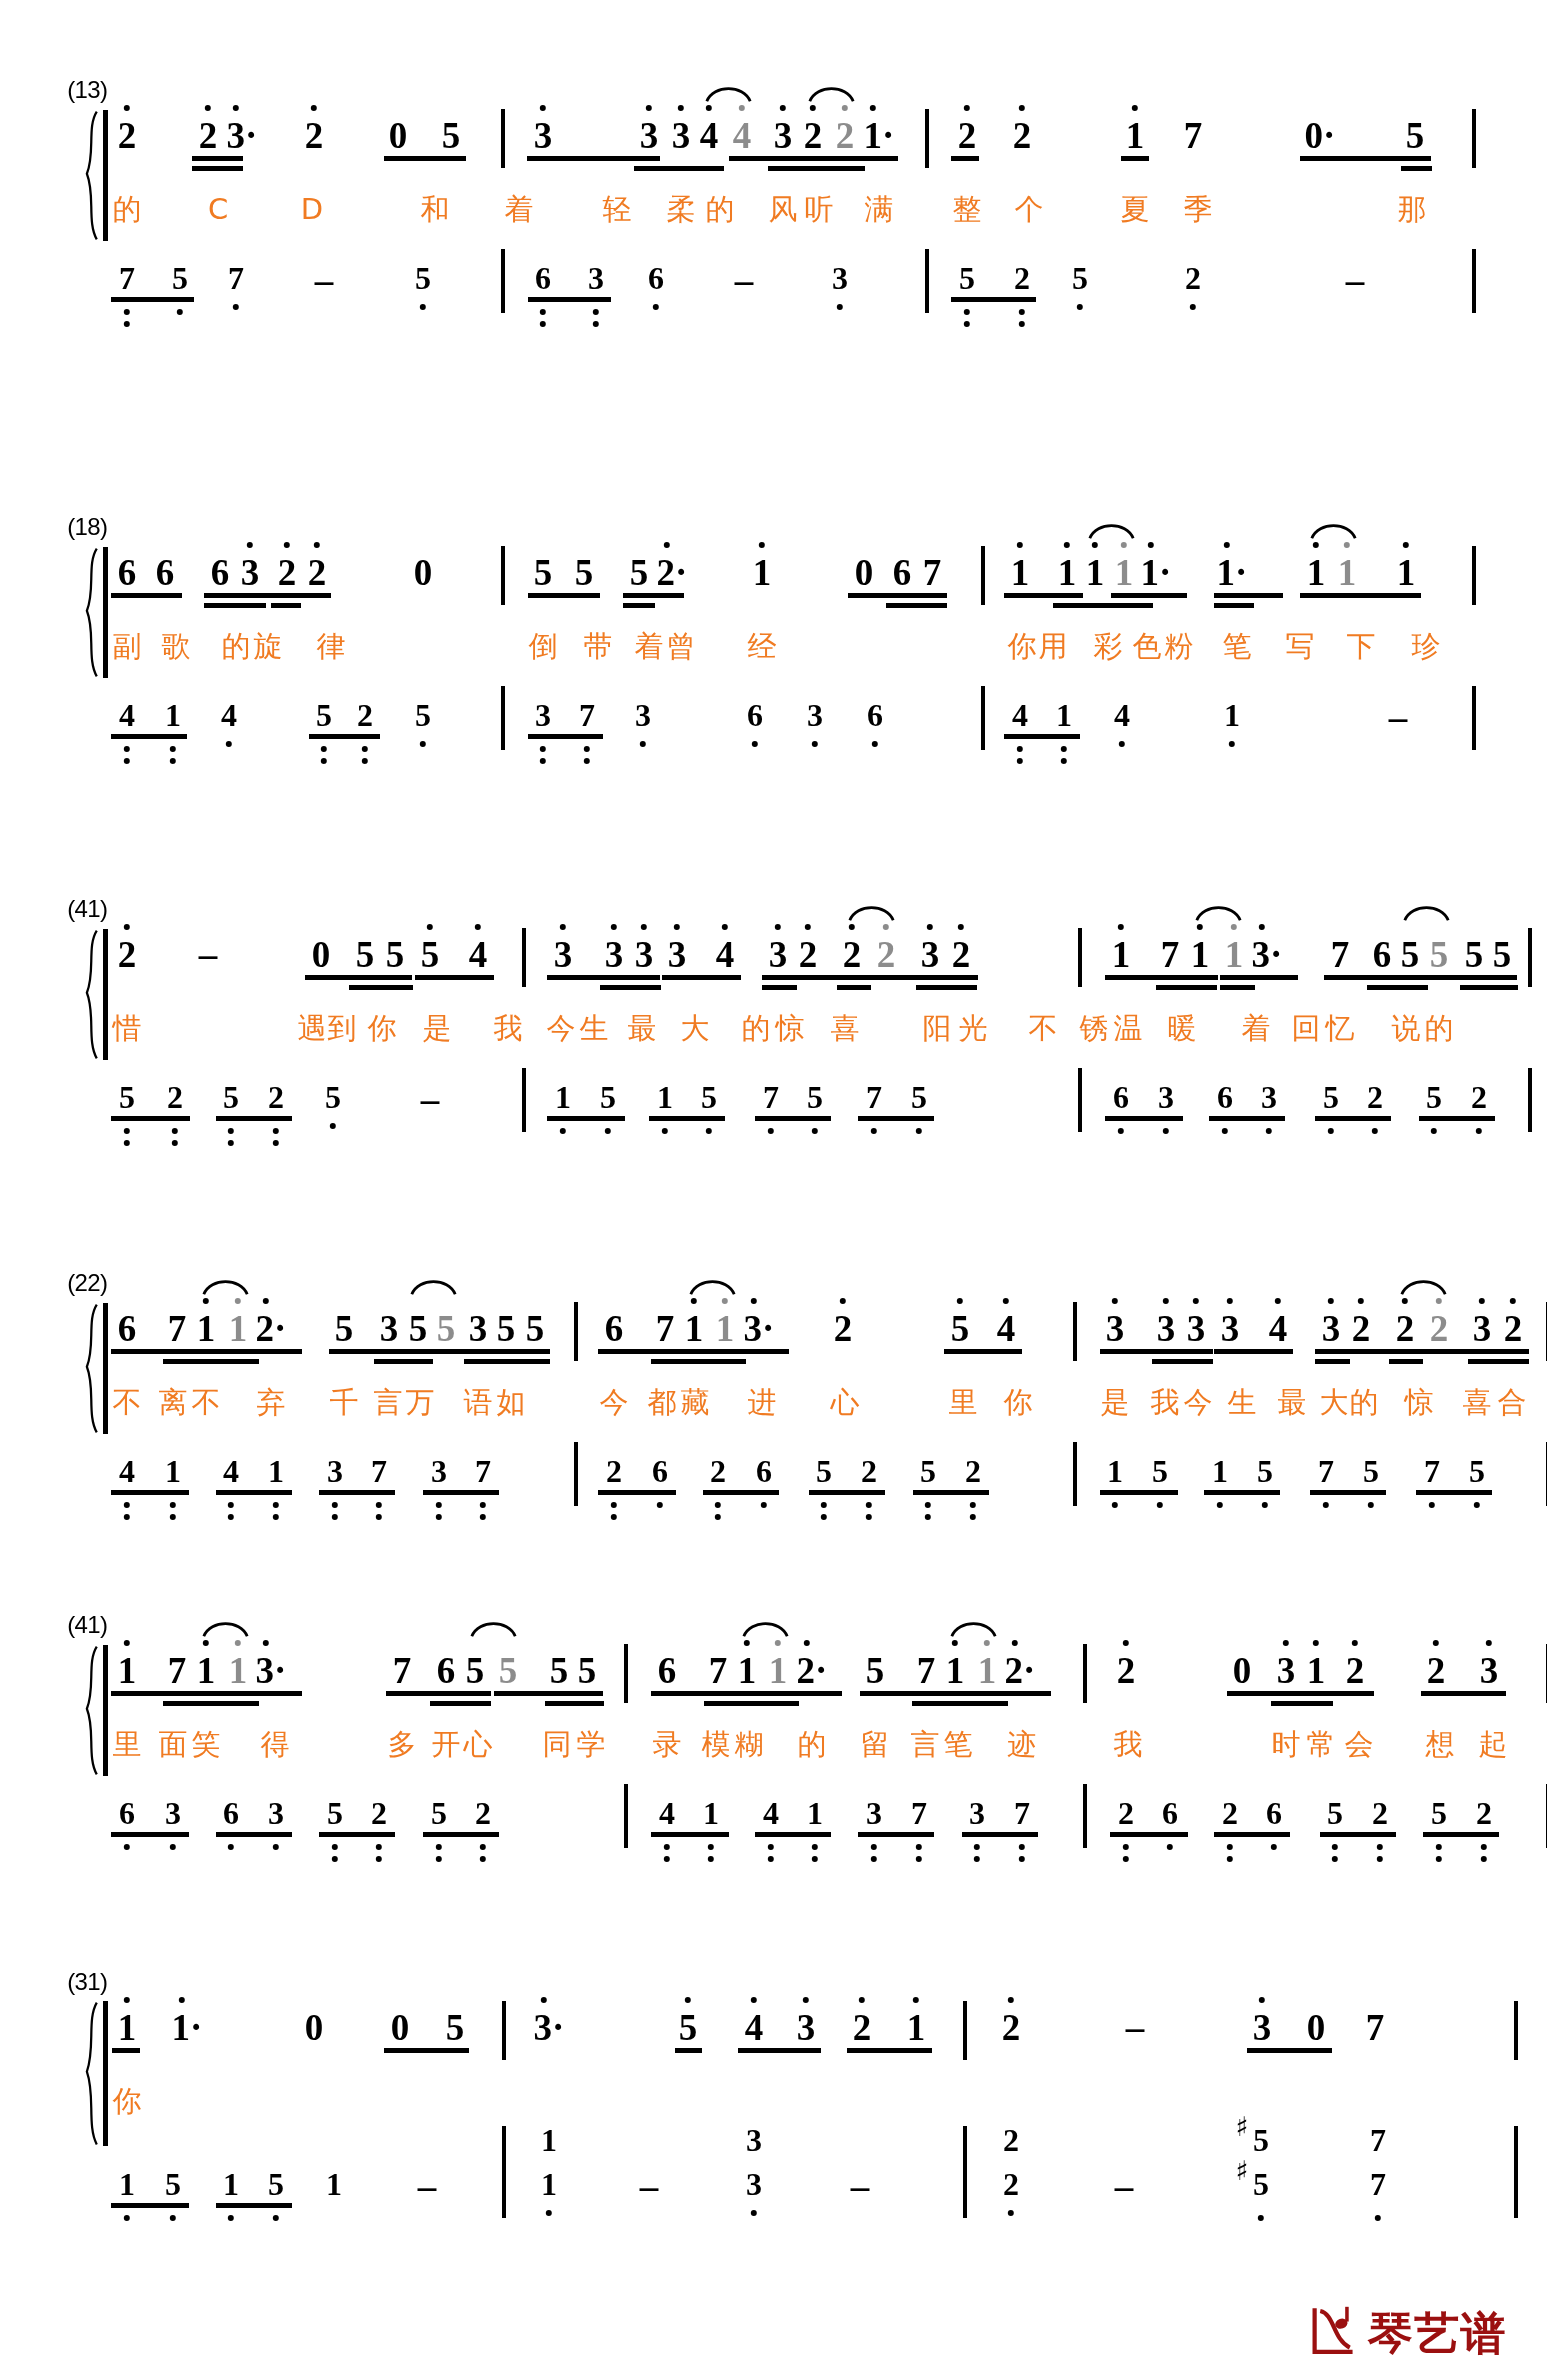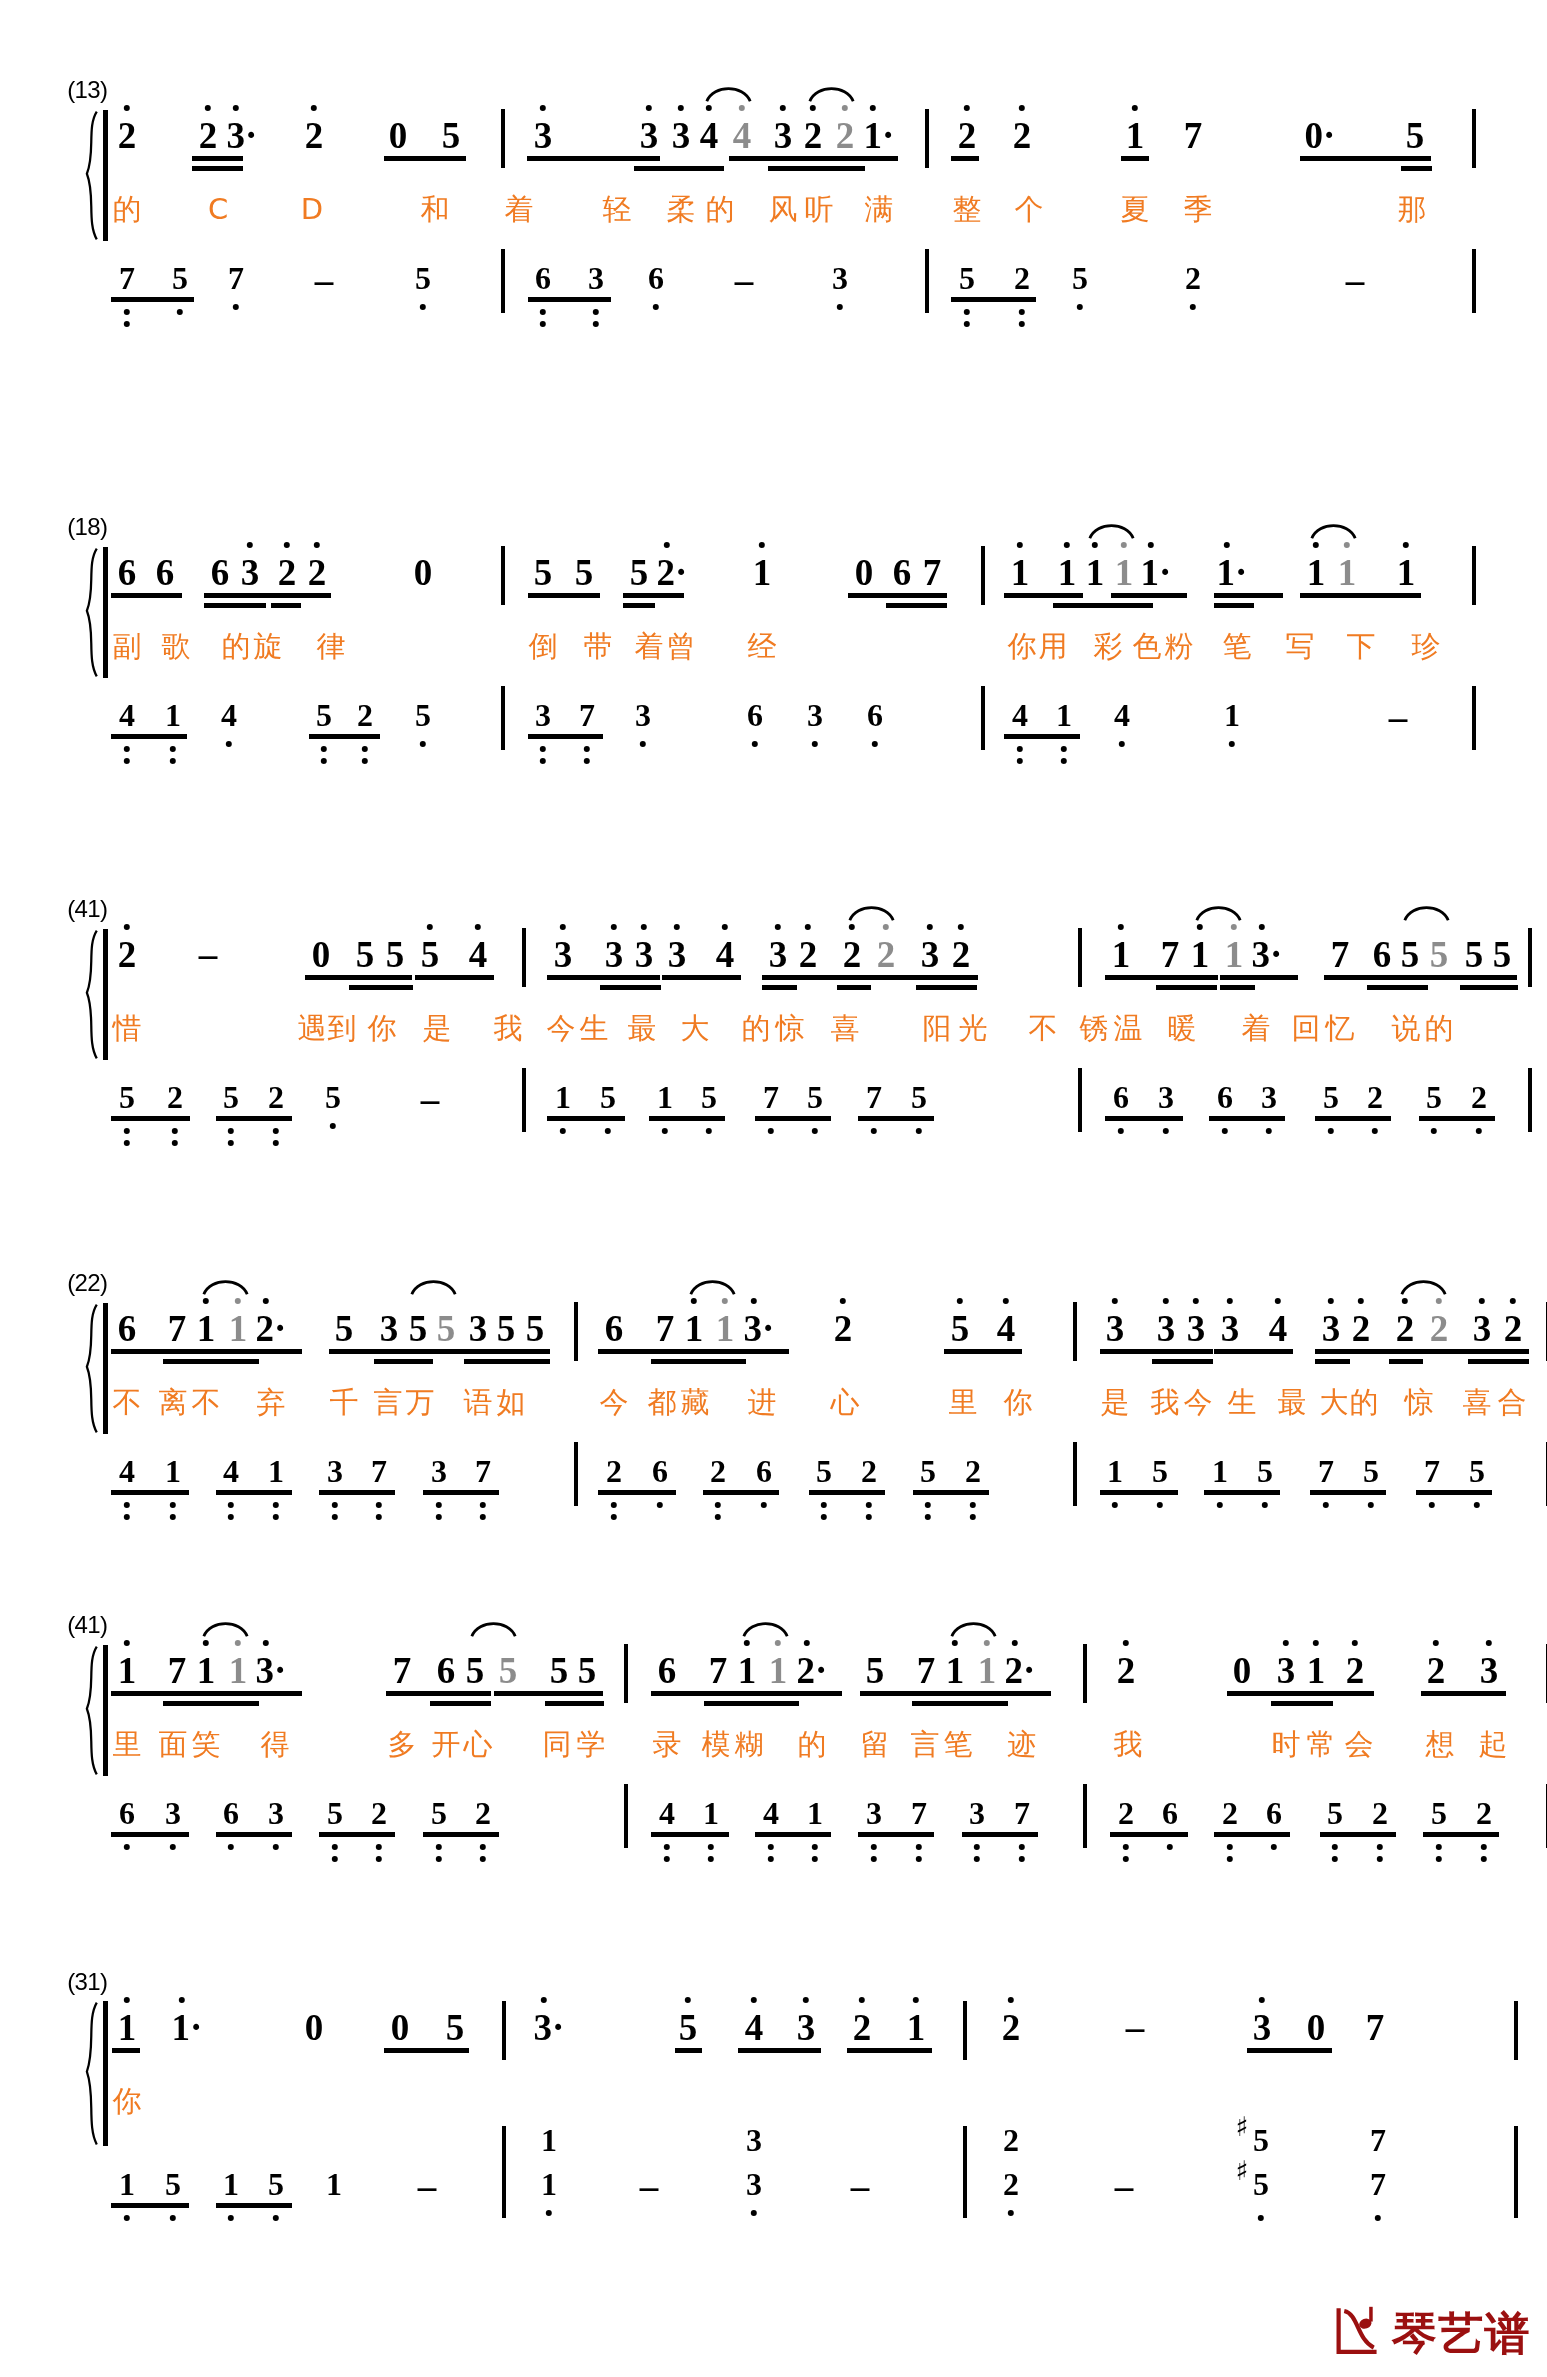--- a/index.html
+++ b/index.html
@@ -76,21 +76,21 @@
   }
 
   
   .sharp{
     position:absolute;font-family:"DejaVu Serif",serif;
     font-size:27px;line-height:27px;color:#000;font-weight:bold;
     transform:translateX(-50%);
   }
 
   
-  .logo{position:absolute;right:16px;bottom:21px;display:flex;align-items:flex-end;gap:7px;}
+  .logo{position:absolute;right:40px;bottom:21px;display:flex;align-items:flex-end;gap:7px;}
   .logo .mark{width:52px;height:52px;}
   .logo .txt{
     font-family:"DejaVu Sans",sans-serif;font-weight:bold;
     font-size:45px;line-height:44px;color:#9B1010;letter-spacing:1.4px;
   }
 </style>
 </head>
 <body>
 
 <div class="page">

